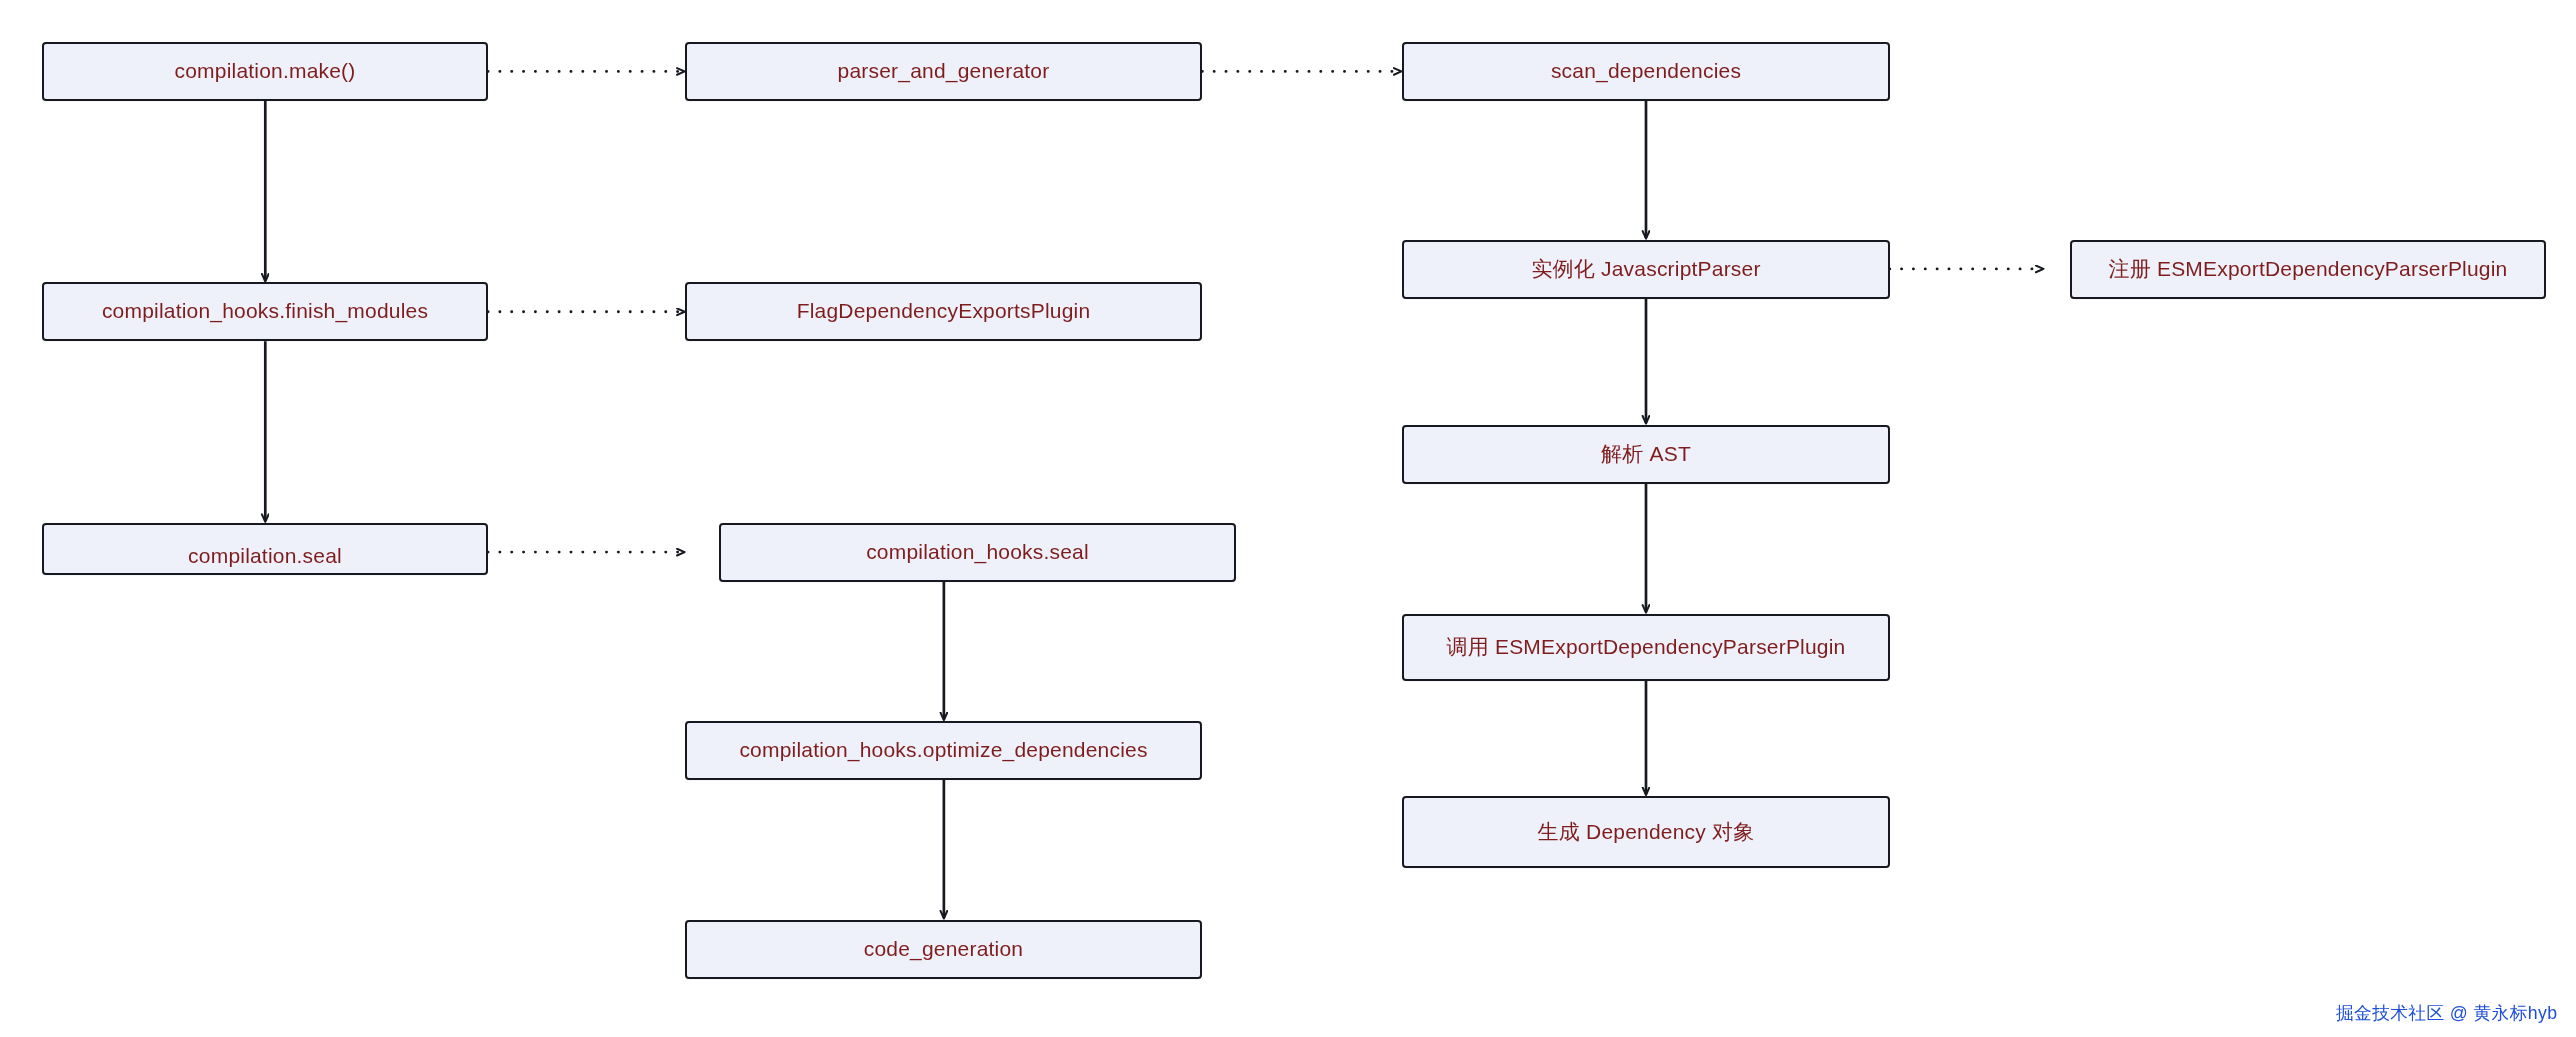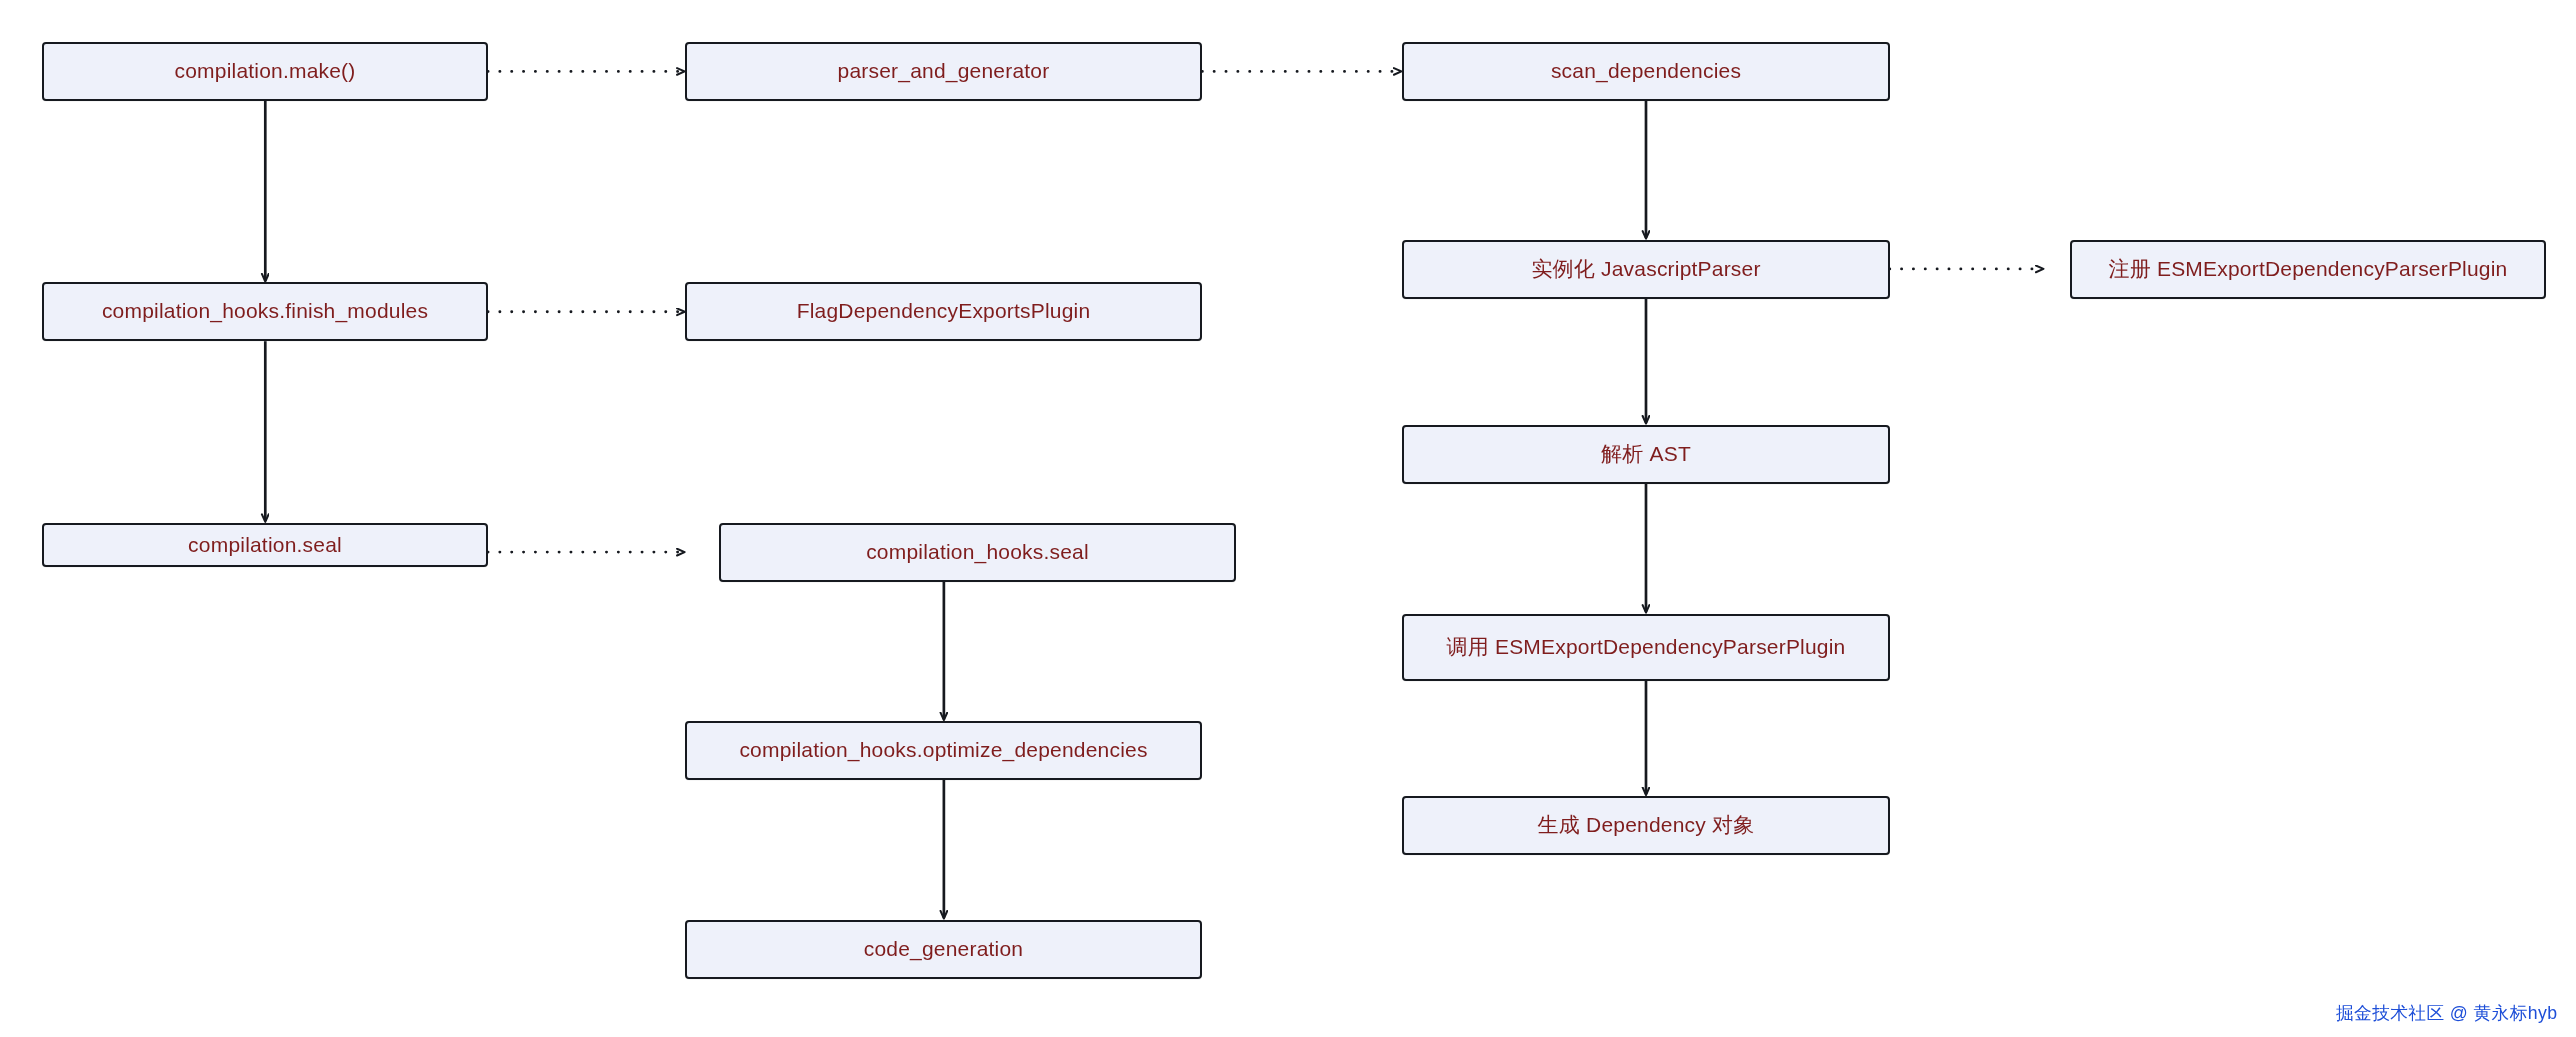--- a/index.html
+++ b/index.html
@@ -89,21 +89,21 @@
       </g>
   </svg>
 
   <div id="nodes-layer">
       <div class="node" style="left: 42px; top: 42px; width: 446px; height: 59px;">
         <span class="node-label">compilation.make()</span>
       </div>
       <div class="node" style="left: 42px; top: 282px; width: 446px; height: 59px;">
         <span class="node-label">compilation_hooks.finish_modules</span>
       </div>
-      <div class="node" style="left: 42px; top: 523px; width: 446px; height: 44px;">
+      <div class="node" style="left: 42px; top: 523px; width: 446px; height: 52px; align-items: flex-end;">
         <span class="node-label">compilation.seal</span>
       </div>
       <div class="node" style="left: 685px; top: 42px; width: 517px; height: 59px;">
         <span class="node-label">parser_and_generator</span>
       </div>
       <div class="node" style="left: 685px; top: 282px; width: 517px; height: 59px;">
         <span class="node-label">FlagDependencyExportsPlugin</span>
       </div>
       <div class="node" style="left: 685px; top: 523px; width: 517px; height: 59px; margin-left: 34px;">
         <span class="node-label">compilation_hooks.seal</span>
@@ -119,21 +119,21 @@
       </div>
       <div class="node" style="left: 1402px; top: 240px; width: 488px; height: 59px;">
         <span class="node-label">实例化 JavascriptParser</span>
       </div>
       <div class="node" style="left: 1402px; top: 425px; width: 488px; height: 59px;">
         <span class="node-label">解析 AST</span>
       </div>
       <div class="node" style="left: 1402px; top: 614px; width: 488px; height: 67px;">
         <span class="node-label">调用 ESMExportDependencyParserPlugin</span>
       </div>
-      <div class="node" style="left: 1402px; top: 796px; width: 488px; height: 59px;">
+      <div class="node" style="left: 1402px; top: 796px; width: 488px; height: 72px;">
         <span class="node-label">生成 Dependency 对象</span>
       </div>
       <div class="node" style="left: 2045px; top: 240px; width: 476px; height: 59px; margin-left: 25px;">
         <span class="node-label">注册 ESMExportDependencyParserPlugin</span>
       </div>
     </div>
 
   <div id="watermark">掘金技术社区 @ 黄永标hyb</div>
 </div>
 

